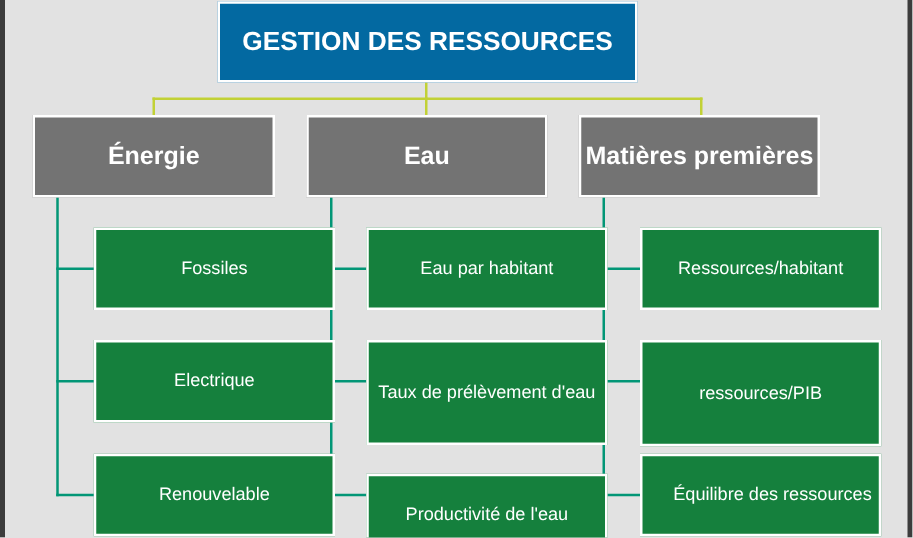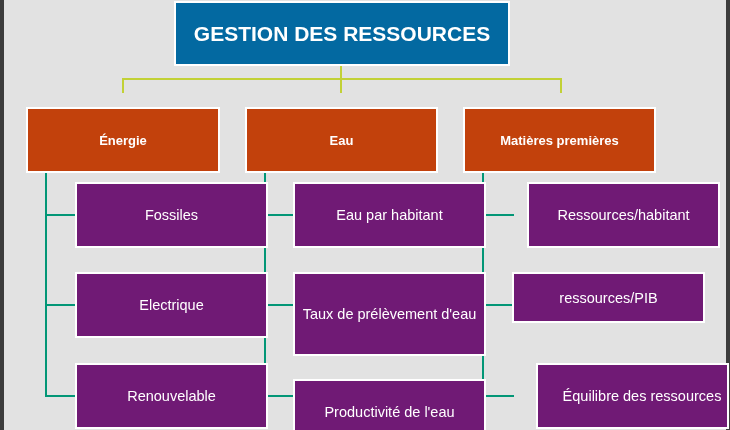--- a/index.html
+++ b/index.html
@@ -12,22 +12,22 @@
   .edge { position: absolute; top: 0; bottom: 0; width: 4px; background: #3c3c3c; }
   .edge.left { left: 0; }
   .edge.right { right: 0; }
   .box {
     position: absolute; box-sizing: border-box;
     border: 2px solid #ffffff;
     display: flex; align-items: center; justify-content: center;
     color: #ffffff; text-align: center; white-space: nowrap;
   }
   .root { background: #0369a1; font-weight: bold; font-size: 21px; }
-  .cat  { background: #c2410c; font-weight: bold; font-size: 13px; margin-top: 15px; }
-  .leaf { background: #701a75; font-size: 14.5px; }
+  .cat  { background: #737373; font-weight: bold; font-size: 20px; }
+  .leaf { background: #15803d; font-size: 14.5px; }
   .line { position: absolute; }
   .lime { background: #c2d136; }
   .teal { background: #029676; }
 </style>
 </head>
 <body>
 
 <div class="edge left"></div>
 <div class="edge right"></div>
 
@@ -79,21 +79,21 @@
 <div class="box leaf" style="left:293px; top:182px; width:193px; height:66px;text-align:right;">
   <span>Eau par habitant</span>
 </div>
 <div class="box leaf" style="left:293px; top:272px; width:193px; height:84px;">
   <span>Taux de prélèvement d'eau</span>
 </div>
 <div class="box leaf" style="left:293px; top:379px; width:193px; height:66px;">
   <span>Productivité de l'eau</span>
 </div>
 
-<div class="box leaf" style="left:512px; top:182px; width:193px; height:66px;margin-left:15px;">
+<div class="box leaf" style="left:512px; top:182px; width:193px; height:66px;">
   <span>Ressources/habitant</span>
 </div>
-<div class="box leaf" style="left:512px; top:272px; width:193px; height:51px;">
+<div class="box leaf" style="left:512px; top:272px; width:193px; height:85px;">
   <span>ressources/PIB</span>
 </div>
-<div class="box leaf" style="left:536px; top:363px; width:193px; height:66px;padding-left:19px;">
+<div class="box leaf" style="left:512px; top:363px; width:193px; height:66px;padding-left:19px;">
   <span>Équilibre des ressources</span>
 </div>
 
 </body></html>

